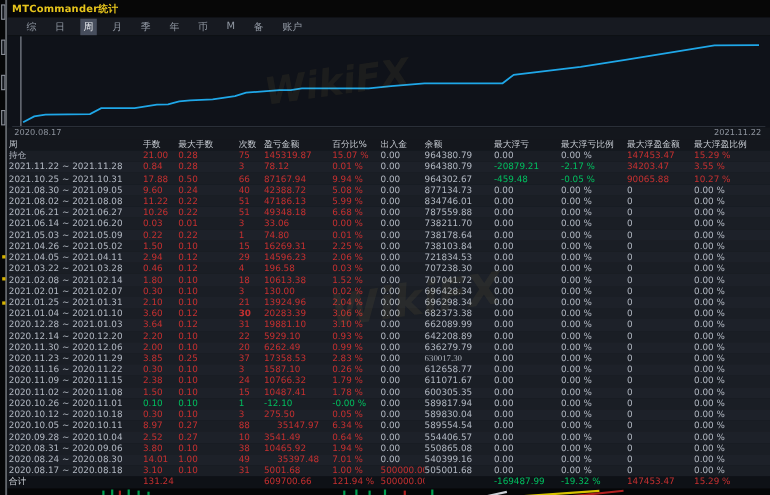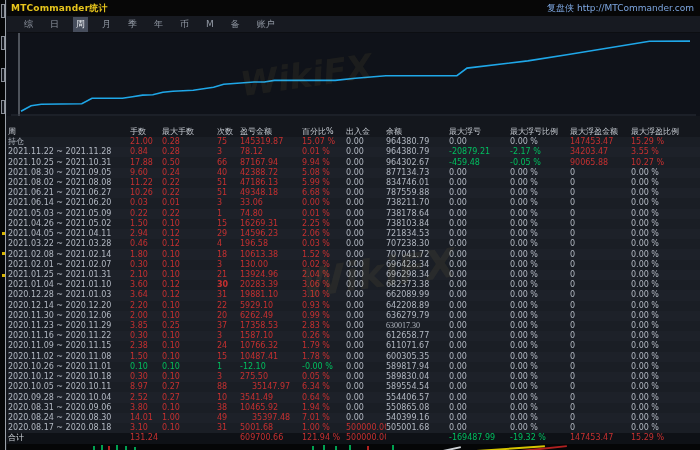--- a/index.html
+++ b/index.html
@@ -62,21 +62,20 @@
     <div class="strip-box" style="top:36px"></div>
     <div class="strip-box" style="top:68px"></div>
     <div class="strip-box" style="top:100px"></div>
     <div class="strip-dot" style="top:232px"></div>
     <div class="strip-dot" style="top:252px"></div>
     <div class="strip-dot" style="top:274px"></div>
   </div>
 
   <div id="title-bar">
     <span id="app-title">MTCommander统计</span>
-    <span id="brand-link">复盘侠 http://MTCommander.com</span>
   </div>
 
   <div id="menu-bar">
       <span class="menu-item">综</span>
       <span class="menu-item">日</span>
       <span class="menu-item selected">周</span>
       <span class="menu-item">月</span>
       <span class="menu-item">季</span>
       <span class="menu-item">年</span>
       <span class="menu-item">币</span>
@@ -84,20 +83,24 @@
       <span class="menu-item">备</span>
       <span class="menu-item">账户</span>
     </div>
 
   <div id="chart-area">
     <svg id="chart-svg" width="685" height="83" viewBox="0 0 685 83" preserveAspectRatio="none">
         <line x1="8" y1="0" x2="8" y2="83" stroke="#8d939d" stroke-width="1"></line>
         <line x1="0" y1="82" x2="685" y2="82" stroke="#2a2f38" stroke-width="1"></line>
         <polyline points="10.0,78.2 20.1,72.8 30.3,71.2 70.8,70.7 81.0,65.3 91.1,65.3 111.4,65.3 121.5,63.7 131.6,62.1 141.8,61.8 151.9,59.2 162.0,58.2 182.3,57.3 202.6,54.3 212.7,51.2 243.1,49.0 253.3,49.0 263.4,47.4 324.2,47.4 344.5,45.2 374.9,42.7 385.0,42.7 445.9,42.7 456.0,35.1 516.8,27.9 557.4,21.5 638.5,8.2 679.0,8.1" fill="none" stroke="#1fa7e8" stroke-width="1.6"></polyline>
       </svg>
+  </div>
+  <div id="chart-labels">
+    <span class="axis-label" id="axis-label-start">2020.08.17</span>
+    <span class="axis-label" id="axis-label-end">2021.11.22</span>
   </div>
 
   <span class="watermark" id="wm1">WikiFX</span>
   <span class="watermark" id="wm2">WikiFX</span>
 
   <div id="stats-table">
     <div class="trow" id="header-row">
         <div>周</div>
         <div>手数</div>
         <div>最大手数</div>

